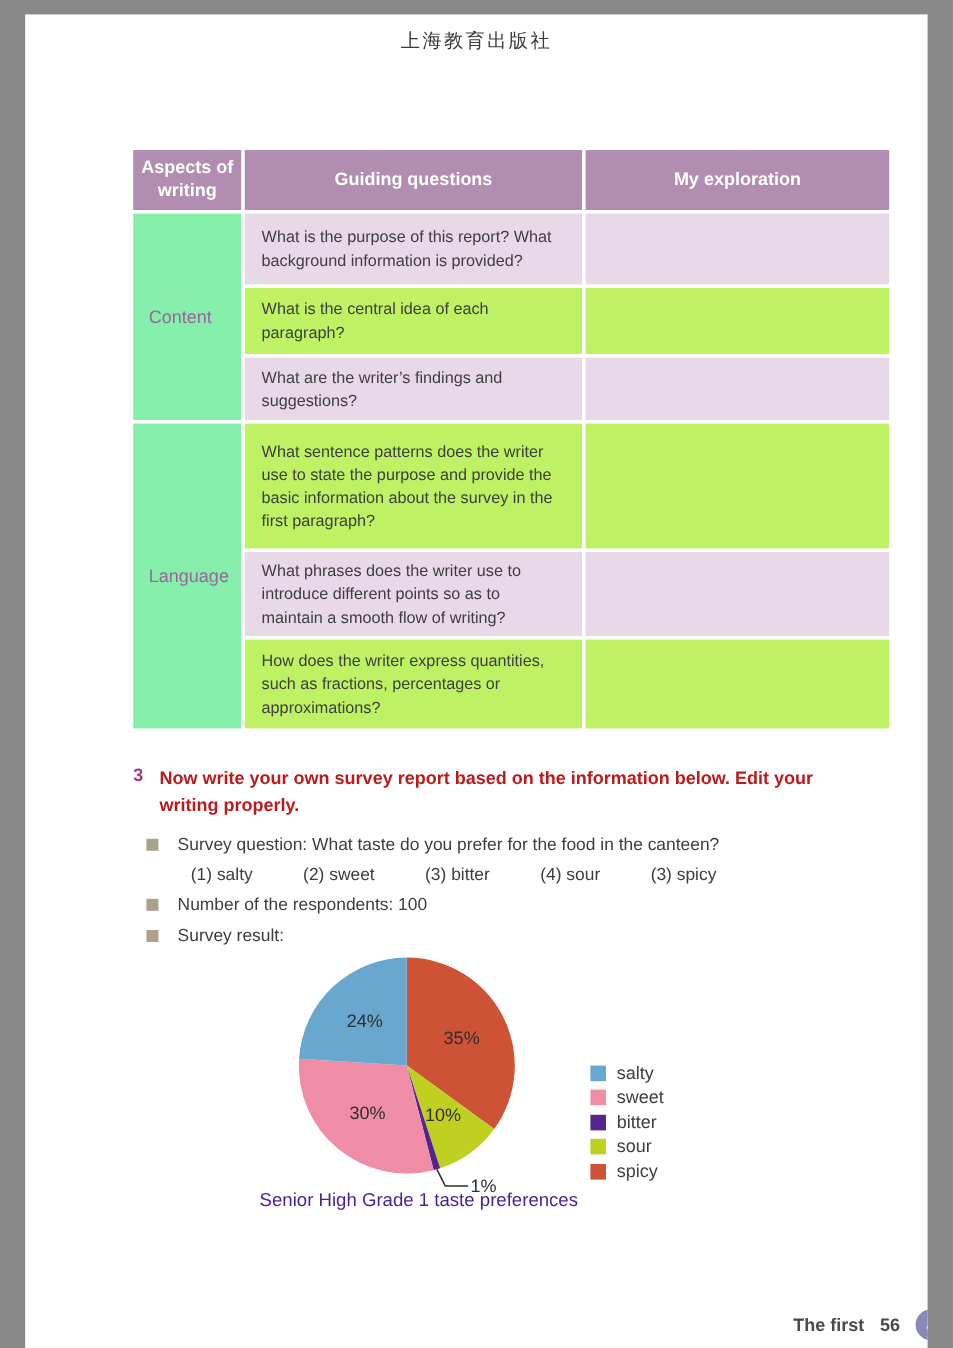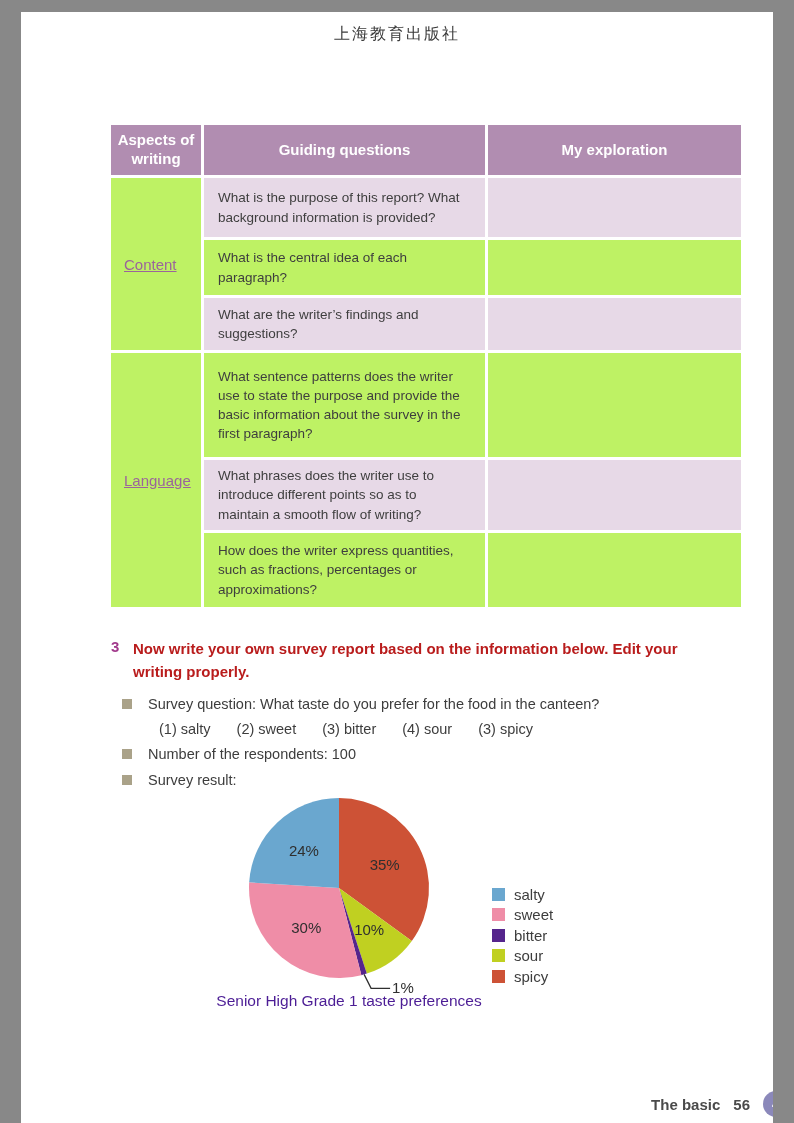--- a/index.html
+++ b/index.html
@@ -22,38 +22,38 @@
     grid-template-columns:90px 281px 253px;
     grid-template-rows:50px 59px 55px 52px 104px 70px 74px;
     gap:3px;
   }
   .th {
     background:#b18db1; color:#fff; font-weight:bold; font-size:15px;
     display:flex; align-items:center; justify-content:center;
     text-align:center; line-height:1.25; padding:2px 4px;
   }
   .gl {
-    background:#bef264; color:#9b649b; font-size:15px;
-    display:flex; align-items:center; padding-left:13px;text-decoration:underline;
+    background:#86efac; color:#9b649b; font-size:15px;
+    display:flex; align-items:center; padding-left:13px;
   }
   .q {
     font-size:13.5px; color:#3e3e3e; display:flex; align-items:center;
     padding:8px 14px; line-height:1.42;
   }
   .dark { background:#e7d9e7; }
   .light { background:#bef264; }
   
   .section3 { position:absolute; left:90px; top:626px; width:612px; }
   .instr-row { position:relative; padding-left:22px; }
   .ex-num { position:absolute; left:0; top:0; color:#a23a8c; font-weight:bold; font-size:15px; }
   .instr { font-weight:bold; font-size:15px; color:#b91c1c; line-height:1.5; max-width:595px; }
   .bullets { margin-top:12px; padding-left:11px; }
   .bullet-row { display:flex; align-items:flex-start; margin-bottom:8px; font-size:14.5px; line-height:1.25; }
   .bullet-sq { flex:none; width:10px; height:10px; background:#aaa289; margin:4px 16px 0 0; }
-  .options-row { display:flex; gap:26px; margin:2px 0 8px 37px; font-size:14.5px; color:#3d3d3d; }
+  .options-row { display:flex; gap:42px; margin:2px 0 8px 37px; font-size:14.5px; color:#3d3d3d; }
   
   .chart { position:absolute; left:0; top:776px; width:794px; height:240px; }
   .pie-svg { position:absolute; left:185px; top:0; }
   .pie-label { font-family:"Liberation Sans", sans-serif; font-size:15px; fill:#2f2f2f; }
   .leader { fill:none; stroke:#2f2f2f; stroke-width:1.3; }
   .legend { position:absolute; left:455px; top:96px; }
   .legend-item { display:flex; align-items:center; height:20.5px;padding-left:16px; }
   .legend-swatch { flex:none; width:13px; height:13px; margin-right:9px; }
   .legend-label { font-size:15px; color:#3d3d3d; }
   .caption { position:absolute; left:133px; top:204px; width:390px; text-align:center; font-size:15.5px; color:#4c1d95; }
@@ -164,18 +164,18 @@
       </div>
       <div class="legend-item">
         <span class="legend-swatch" style="background: rgb(205, 82, 54);"></span>
         <span class="legend-label">spicy</span>
       </div>
     </div>
     <div class="caption">Senior High Grade 1 taste preferences</div>
   </div>
 
   <div class="footer">
-    <span class="chapter">The basic</span>
+    <span class="chapter">The first</span>
     <span class="pagenum">56</span>
     <span class="badge">4</span>
   </div>
 
 </div>
 
 </body></html>

